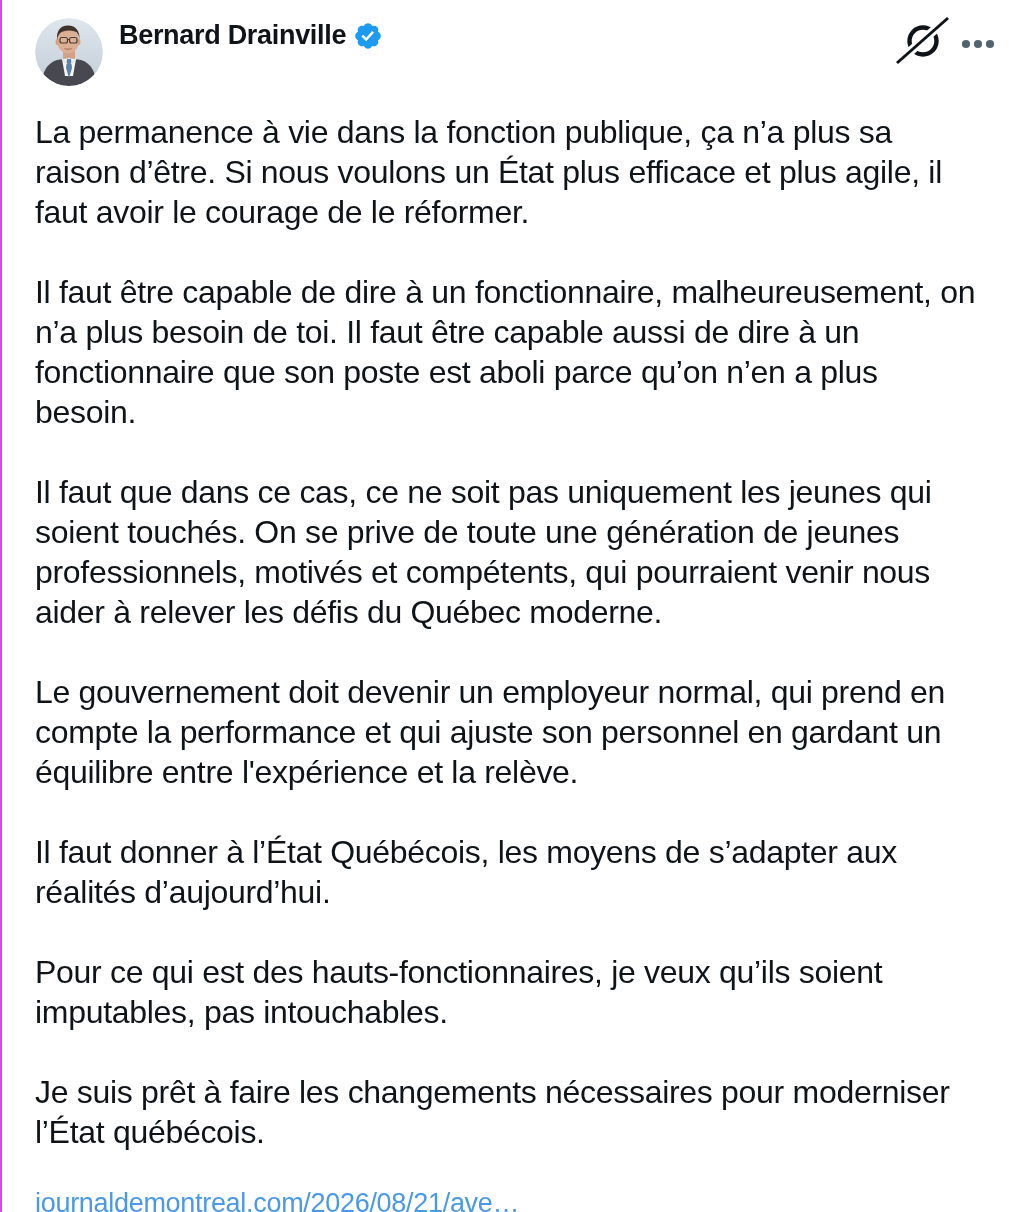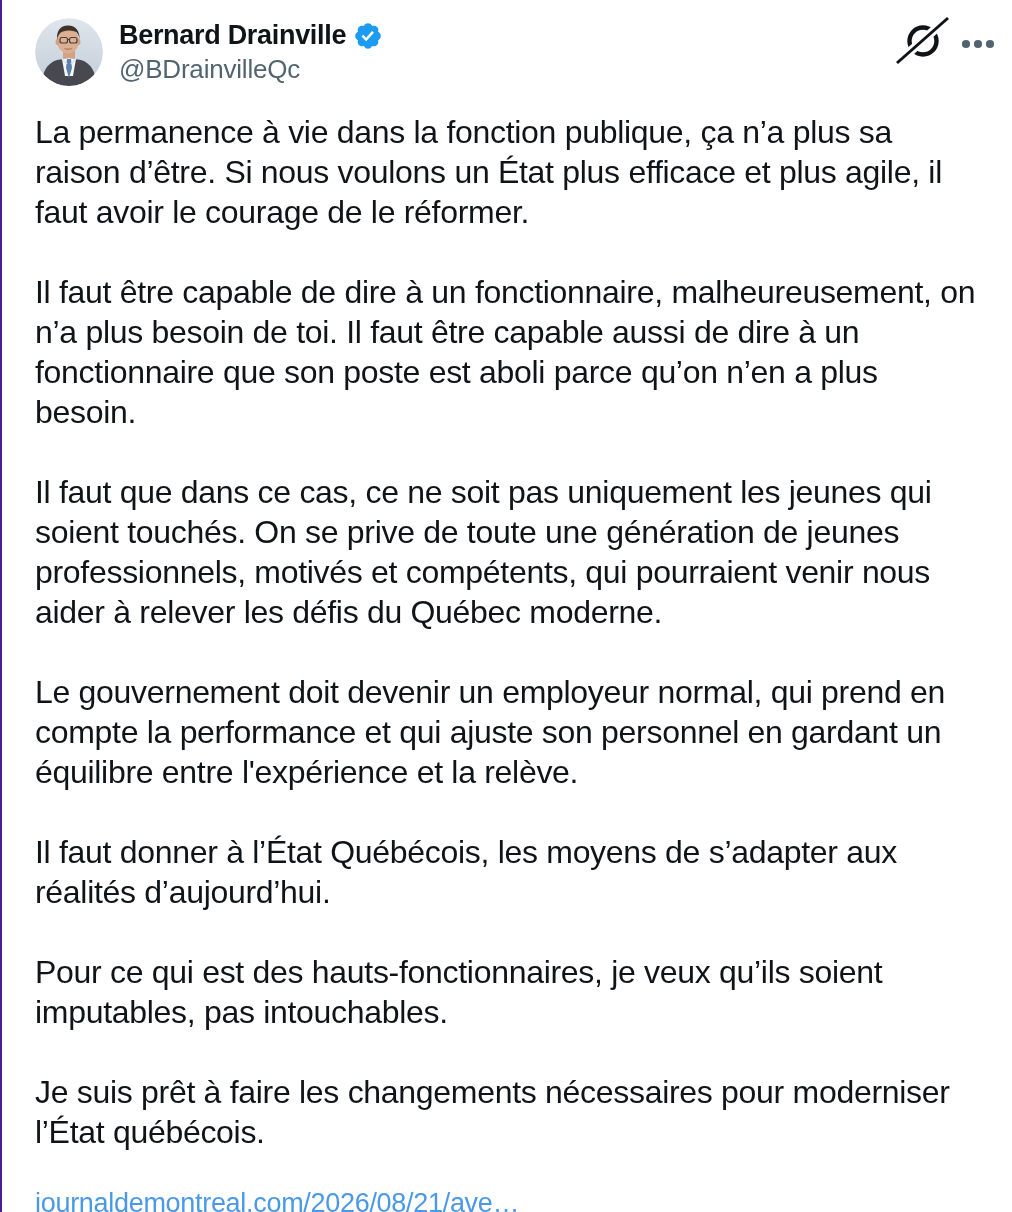--- a/index.html
+++ b/index.html
@@ -6,21 +6,21 @@
   html, body { background: #ffffff; }
   body {
     font-family: "Liberation Sans", "DejaVu Sans", sans-serif;
     color: #0f1419;
   }
   .tweet {
     position: relative;
     width: 1012px;
     height: 1212px;
     background: #ffffff;
-    border-left: 2px solid #4c1d95;
+    border-left: 2px solid #d946ef;
     padding: 18px 14px 0 33px;
     overflow: hidden;
   }
   .tweet-header {
     display: flex;
     align-items: flex-start;
   }
   .avatar {
     width: 68px;
     height: 68px;
@@ -135,21 +135,20 @@
 
     <div class="author-info">
       <div class="name-row">
         <span class="display-name">Bernard Drainville</span>
         <span class="verified">
           <svg viewBox="0 0 24 24" fill="#1d9bf0">
             <path d="M22.25 12c0-1.43-.88-2.67-2.19-3.34.46-1.39.2-2.9-.81-3.91s-2.52-1.27-3.91-.81c-.66-1.31-1.91-2.19-3.34-2.19s-2.67.88-3.33 2.19c-1.4-.46-2.91-.2-3.92.81s-1.26 2.52-.8 3.91c-1.31.67-2.2 1.91-2.2 3.34s.89 2.67 2.2 3.34c-.46 1.39-.21 2.9.8 3.91s2.52 1.26 3.91.81c.67 1.31 1.91 2.19 3.34 2.19s2.68-.88 3.34-2.19c1.39.45 2.9.2 3.91-.81s1.27-2.52.81-3.91c1.31-.67 2.19-1.91 2.19-3.34zm-11.71 4.2L6.8 12.46l1.41-1.42 2.26 2.26 4.8-5.23 1.47 1.36-6.2 6.77z"></path>
           </svg>
         </span>
       </div>
-      <div class="handle">@BDrainvilleQc</div>
     </div>
 
     <div class="header-actions">
       <div class="grok-btn">
         <svg width="60" height="54" viewBox="0 0 60 54">
           <circle cx="31" cy="28" r="13.5" fill="none" stroke="#0f1419" stroke-width="4.4"></circle>
           <line x1="4" y1="51" x2="57" y2="4" stroke="#ffffff" stroke-width="9"></line>
           <line x1="5" y1="50" x2="56" y2="5" stroke="#0f1419" stroke-width="3"></line>
         </svg>
       </div>

